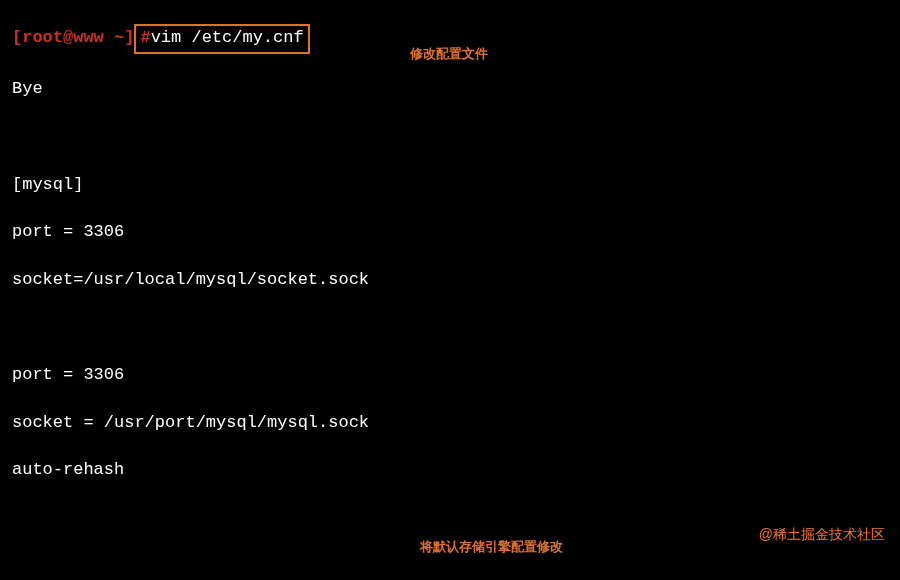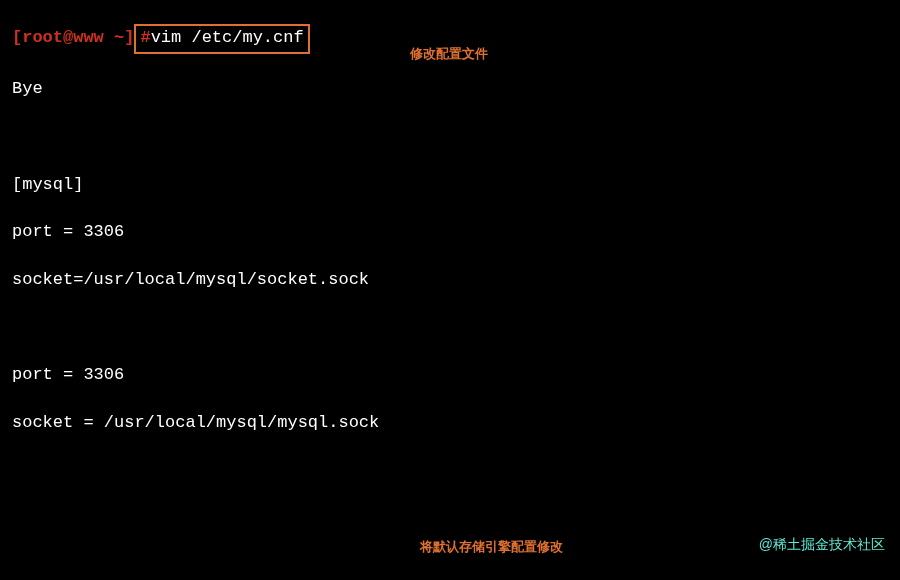--- a/index.html
+++ b/index.html
@@ -26,22 +26,22 @@
       color: #e07030;
       font-family: "Microsoft YaHei", sans-serif;
       font-size: 13px;
       font-weight: bold;
     }
     .anno1 { top: 45px; left: 410px; }
     .anno2 { top: 505px; left: 420px; margin-top: 33px; }
     .watermark {
       position: absolute;
       right: 15px;
-      bottom: 25px;
-      color: #5eead4;
+      bottom: 35px;
+      color: #f97316;
       font-family: "Microsoft YaHei", sans-serif;
       font-size: 14px;
     }
     .boxed-cmd {
       border: 2px solid #e07030;
       padding: 0 4px 2px 4px;
       display: inline-block;
     }
   </style>
 </head>
@@ -49,21 +49,22 @@
 
 <div class="terminal">
 <span class="line"><span class="red">[root@www ~]</span><span class="boxed-cmd"><span class="red">#</span><span class="white">vim /etc/my.cnf</span></span></span>
 <span class="line">Bye</span>
 <span class="line"> </span>
 <span class="line">[mysql]</span>
 <span class="line">port = 3306</span>
 <span class="line">socket=/usr/local/mysql/socket.sock</span>
 <span class="line"> </span>
 <span class="line">port = 3306</span>
-<span class="line">socket = /usr/local/mysql/mysql.sock</span>
+<span class="line">socket = /usr/port/mysql/mysql.sock</span>
+<span class="line">auto-rehash</span>
 <span class="line"> </span>
 
 
 
 
 
 
 
 
 

